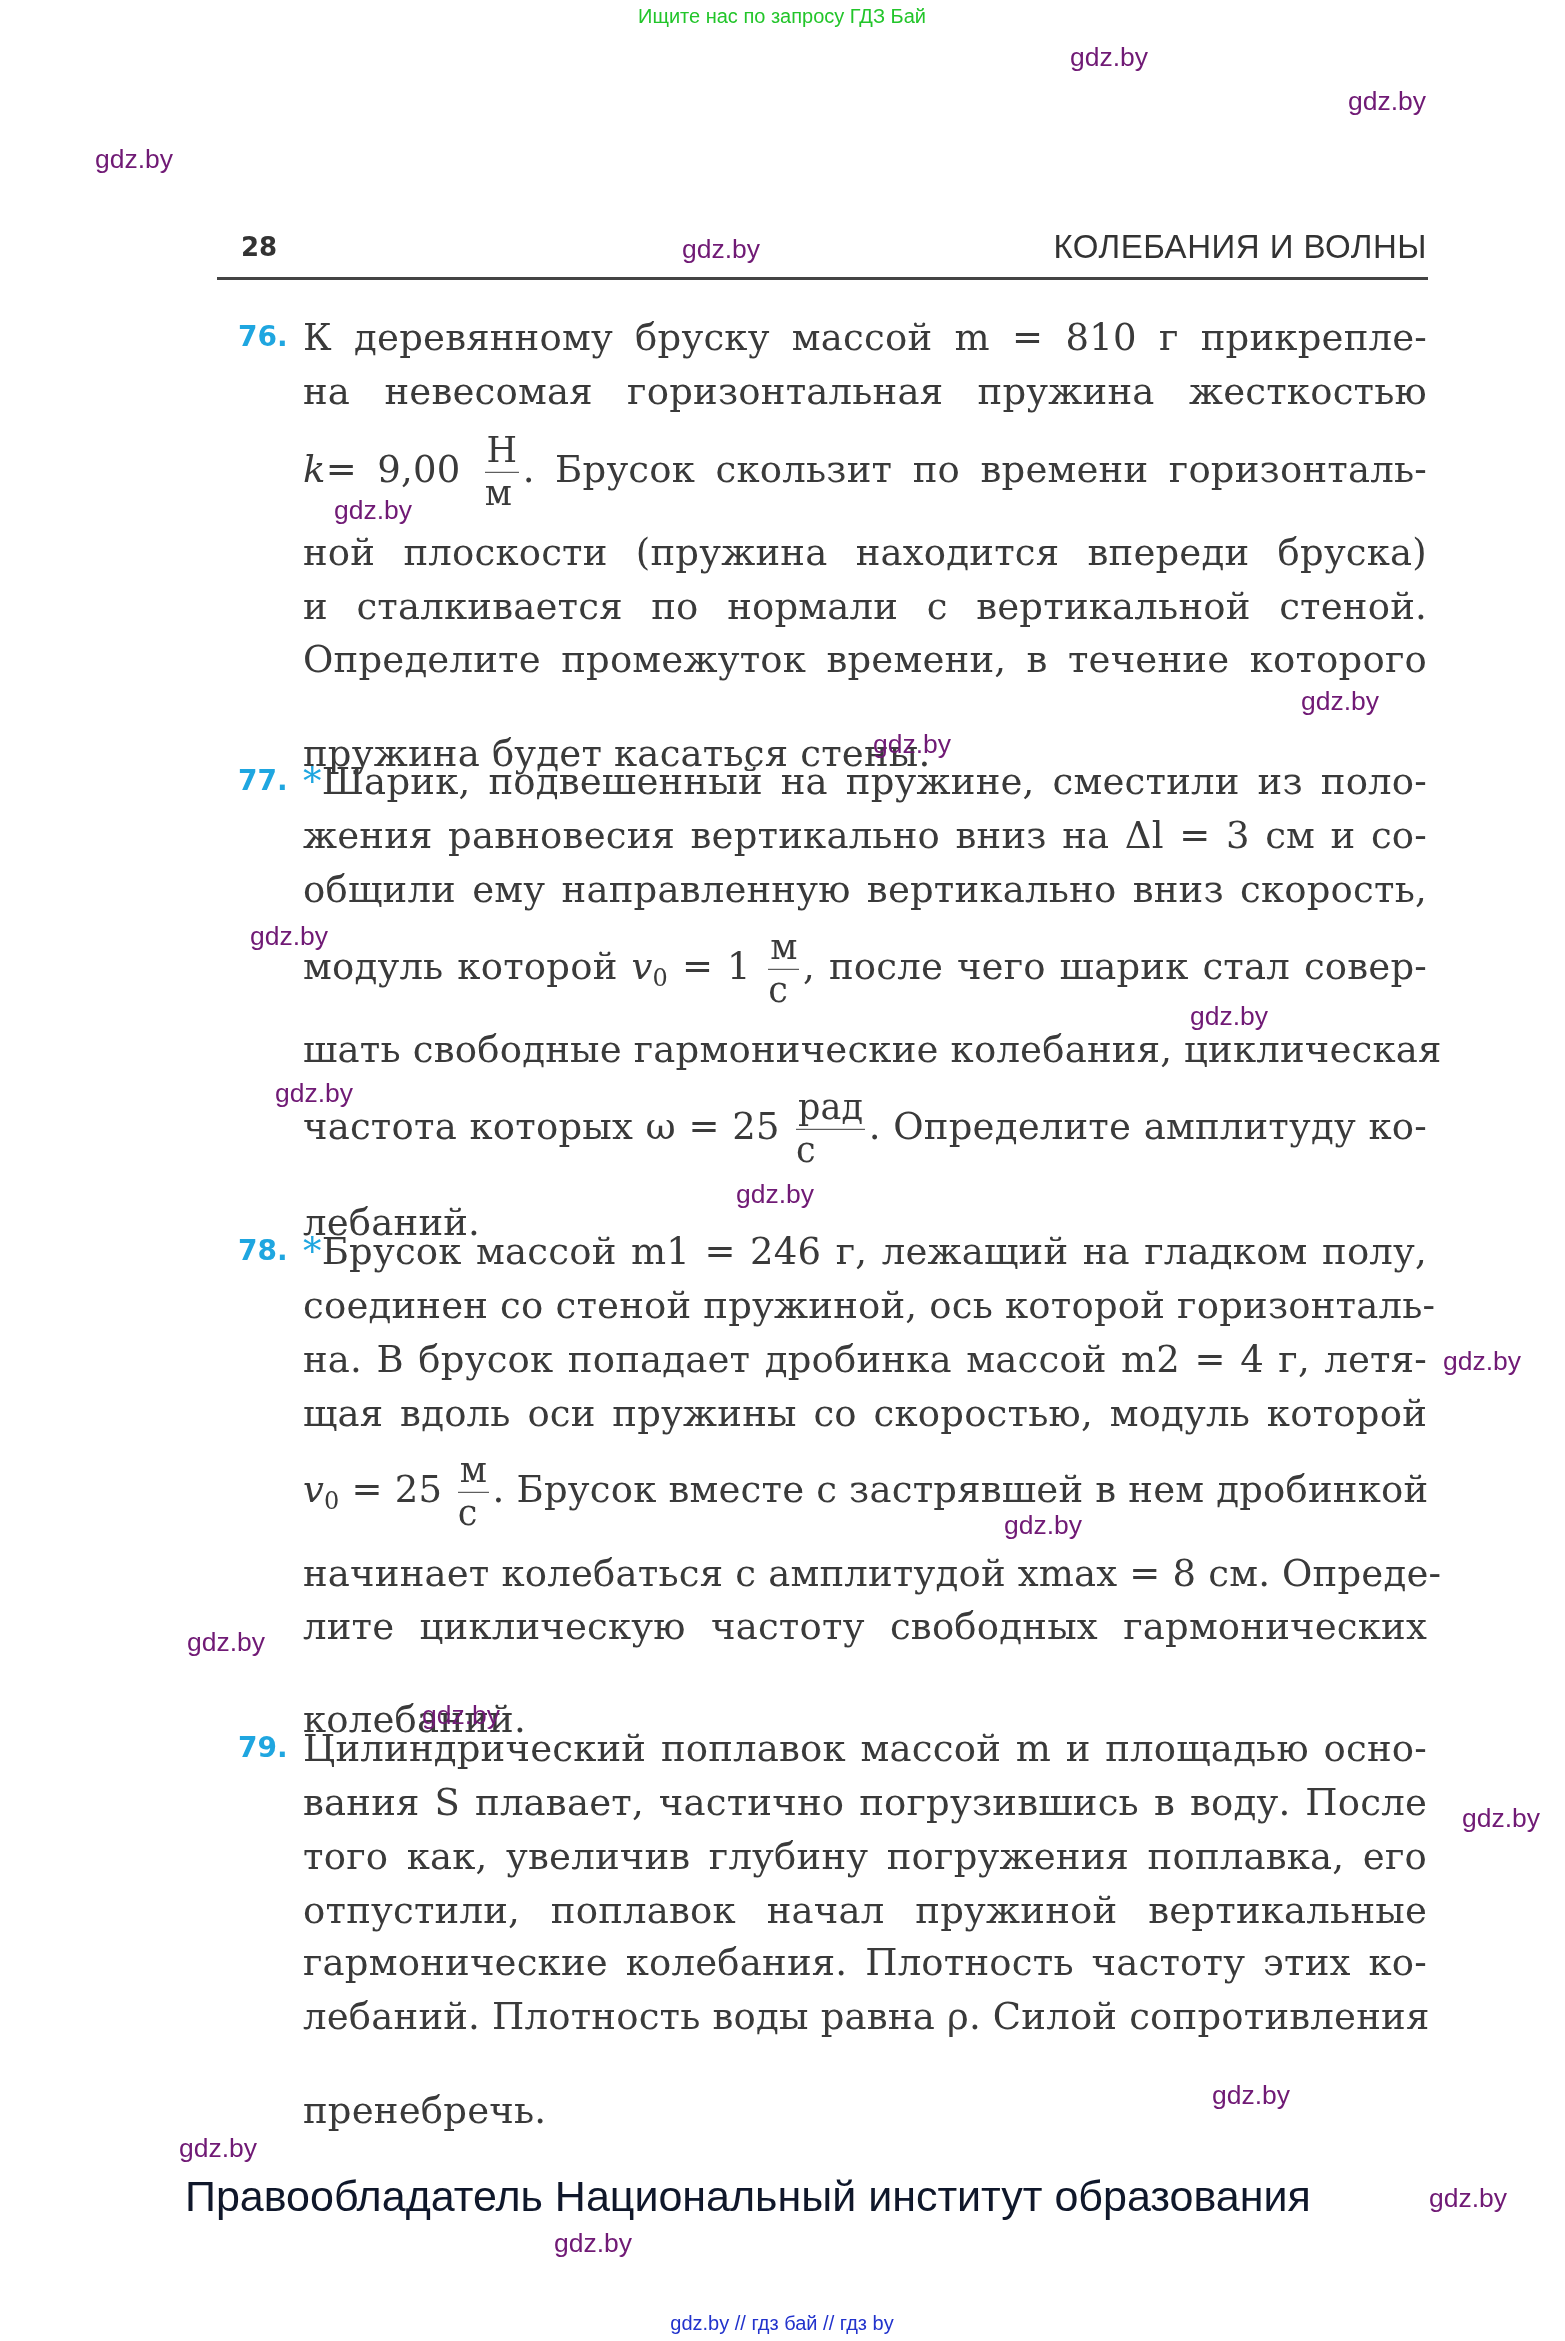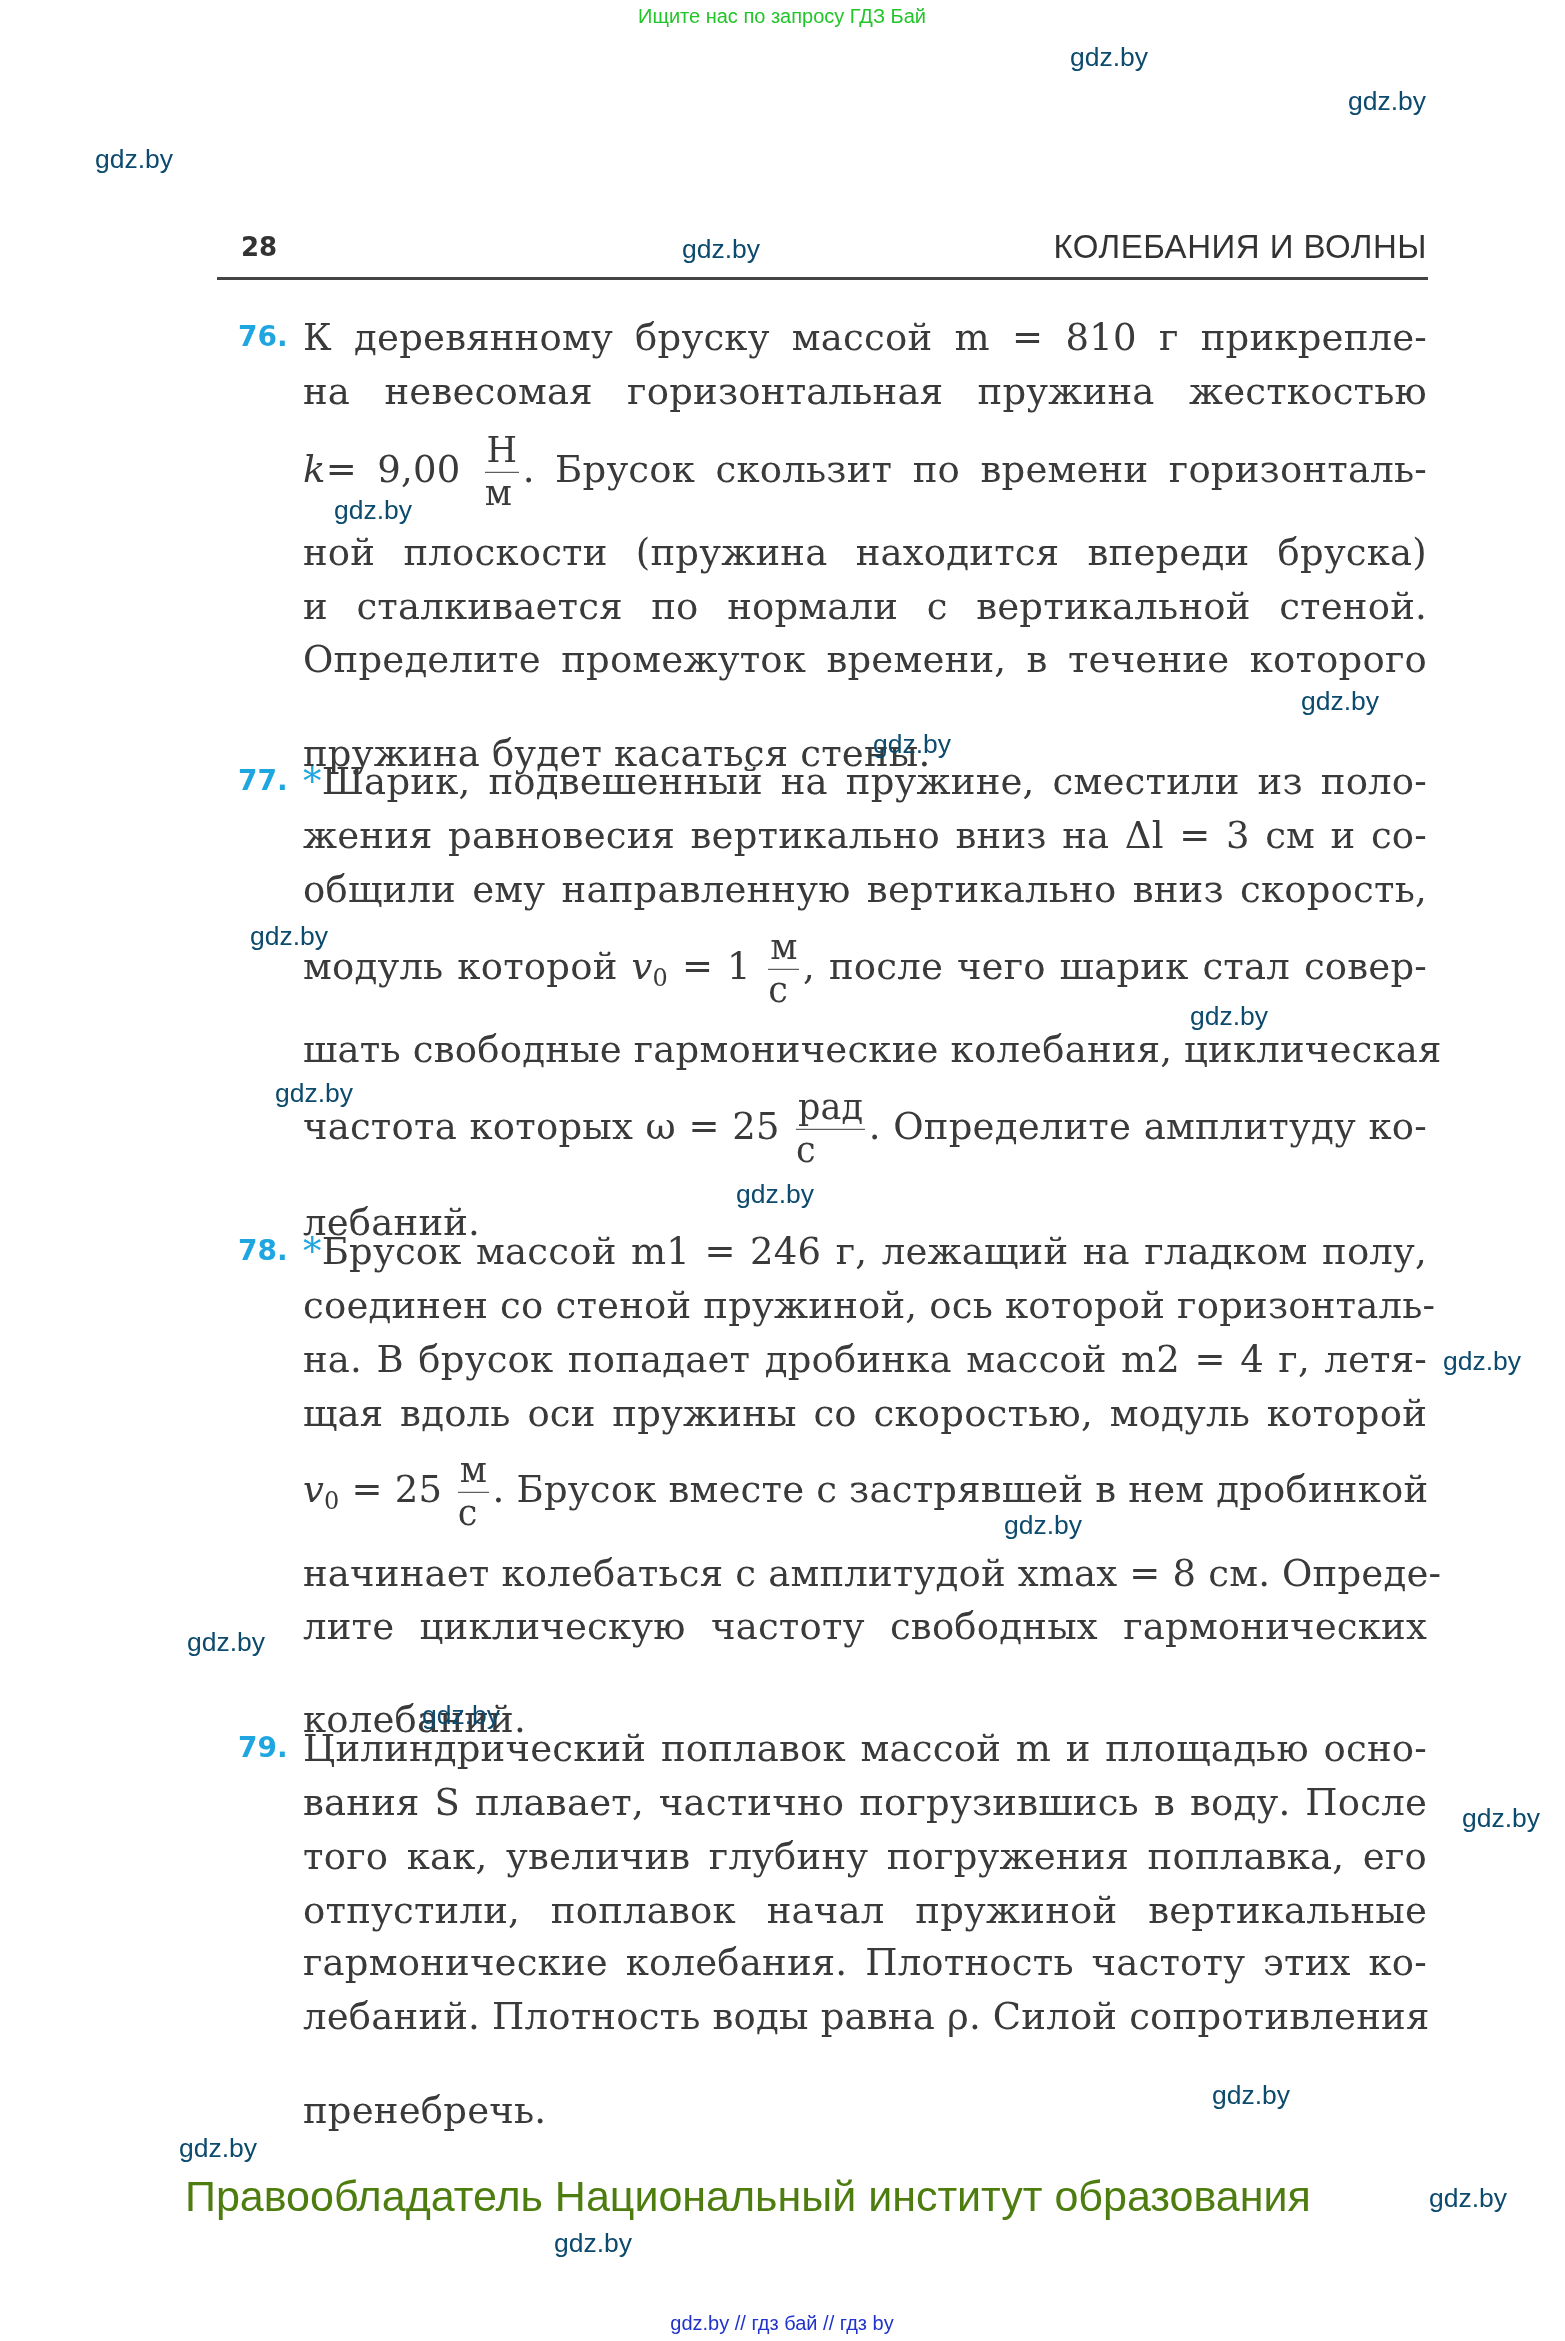--- a/index.html
+++ b/index.html
@@ -1,31 +1,31 @@
 <!DOCTYPE html>
 <html style="font-size:14.6px"><head>
 <meta charset="utf-8">
 <style>
   html, body { margin: 0; padding: 0; background: #ffffff; }
   body { width: 1565px; height: 2342px; position: relative; overflow: hidden; }
-  .wm { position: absolute; font-family: "Liberation Sans", sans-serif; font-size: 26.5px; color: #0c4a6e; line-height: 1; white-space: nowrap; transform: translate(-50%, -50%); }
+  .wm { position: absolute; font-family: "Liberation Sans", sans-serif; font-size: 26.5px; color: #701a75; line-height: 1; white-space: nowrap; transform: translate(-50%, -50%); }
   .top-note { position: absolute; left: 782px; top: 16.4px; transform: translate(-50%, -50%); font-family: "Liberation Sans", sans-serif; font-size: 20px; color: #22c52a; white-space: nowrap; }
   .page-num { position: absolute; left: 259px; top: 247px; transform: translate(-50%, -50%); font-family: "DejaVu Sans", sans-serif; font-weight: bold; font-size: 26px; color: #333; }
   .running-head { position: absolute; right: 138px; top: 247px; transform: translateY(-50%); font-family: "Liberation Sans", sans-serif; font-size: 33px; color: #333; letter-spacing: 0.5px; white-space: nowrap; }
   .head-rule { position: absolute; left: 217px; top: 277px; width: 1211px; height: 2.7px; background: #444; }
   .line { position: absolute; left: 303px; width: 1124px; font-family: "DejaVu Serif", serif; font-size: 37px; color: #3a3a3a; white-space: nowrap; line-height: 1; transform: translateY(-50%); text-align: justify; text-align-last: justify; letter-spacing: 0.2px; }
   .line.last { text-align-last: left; margin-top: 40px; }
   .pnum { position: absolute; font-family: "DejaVu Sans", sans-serif; font-weight: bold; font-size: 28px; color: #1fa6e0; transform: translateY(-50%); line-height: 1; }
   .star { color: #1fa6e0; }
   .it { font-style: italic; }
   sub { font-size: 24px; vertical-align: -7.3px; }
   .frac { display: inline-block; vertical-align: middle; text-align: center; margin: 0 3.7px; line-height: 1; }
   .frac .num { display: block; font-size: 35px; padding: 0 1.8px 3.7px; border-bottom: 1.8px solid #3a3a3a; }
   .frac .den { display: block; font-size: 35px; padding-top: 3.7px; }
-  .copyright { position: absolute; left: 185px; top: 2196px; transform: translateY(-50%); font-family: "Liberation Sans", sans-serif; font-size: 43px; color: #4d7c0f; white-space: nowrap; }
+  .copyright { position: absolute; left: 185px; top: 2196px; transform: translateY(-50%); font-family: "Liberation Sans", sans-serif; font-size: 43px; color: #0f172a; white-space: nowrap; }
   .footer-links { position: absolute; left: 782px; top: 2323px; transform: translate(-50%, -50%); font-family: "Liberation Sans", sans-serif; font-size: 20px; color: #2233cc; white-space: nowrap; }
 </style>
 </head>
 <body>
 
 <div class="top-note">Ищите нас по запросу ГДЗ Бай</div>
 
 <div class="page-num">28</div>
 <div class="wm" style="left:721px;top:249px">gdz.by</div>
 <div class="running-head">КОЛЕБАНИЯ  И ВОЛНЫ</div>

